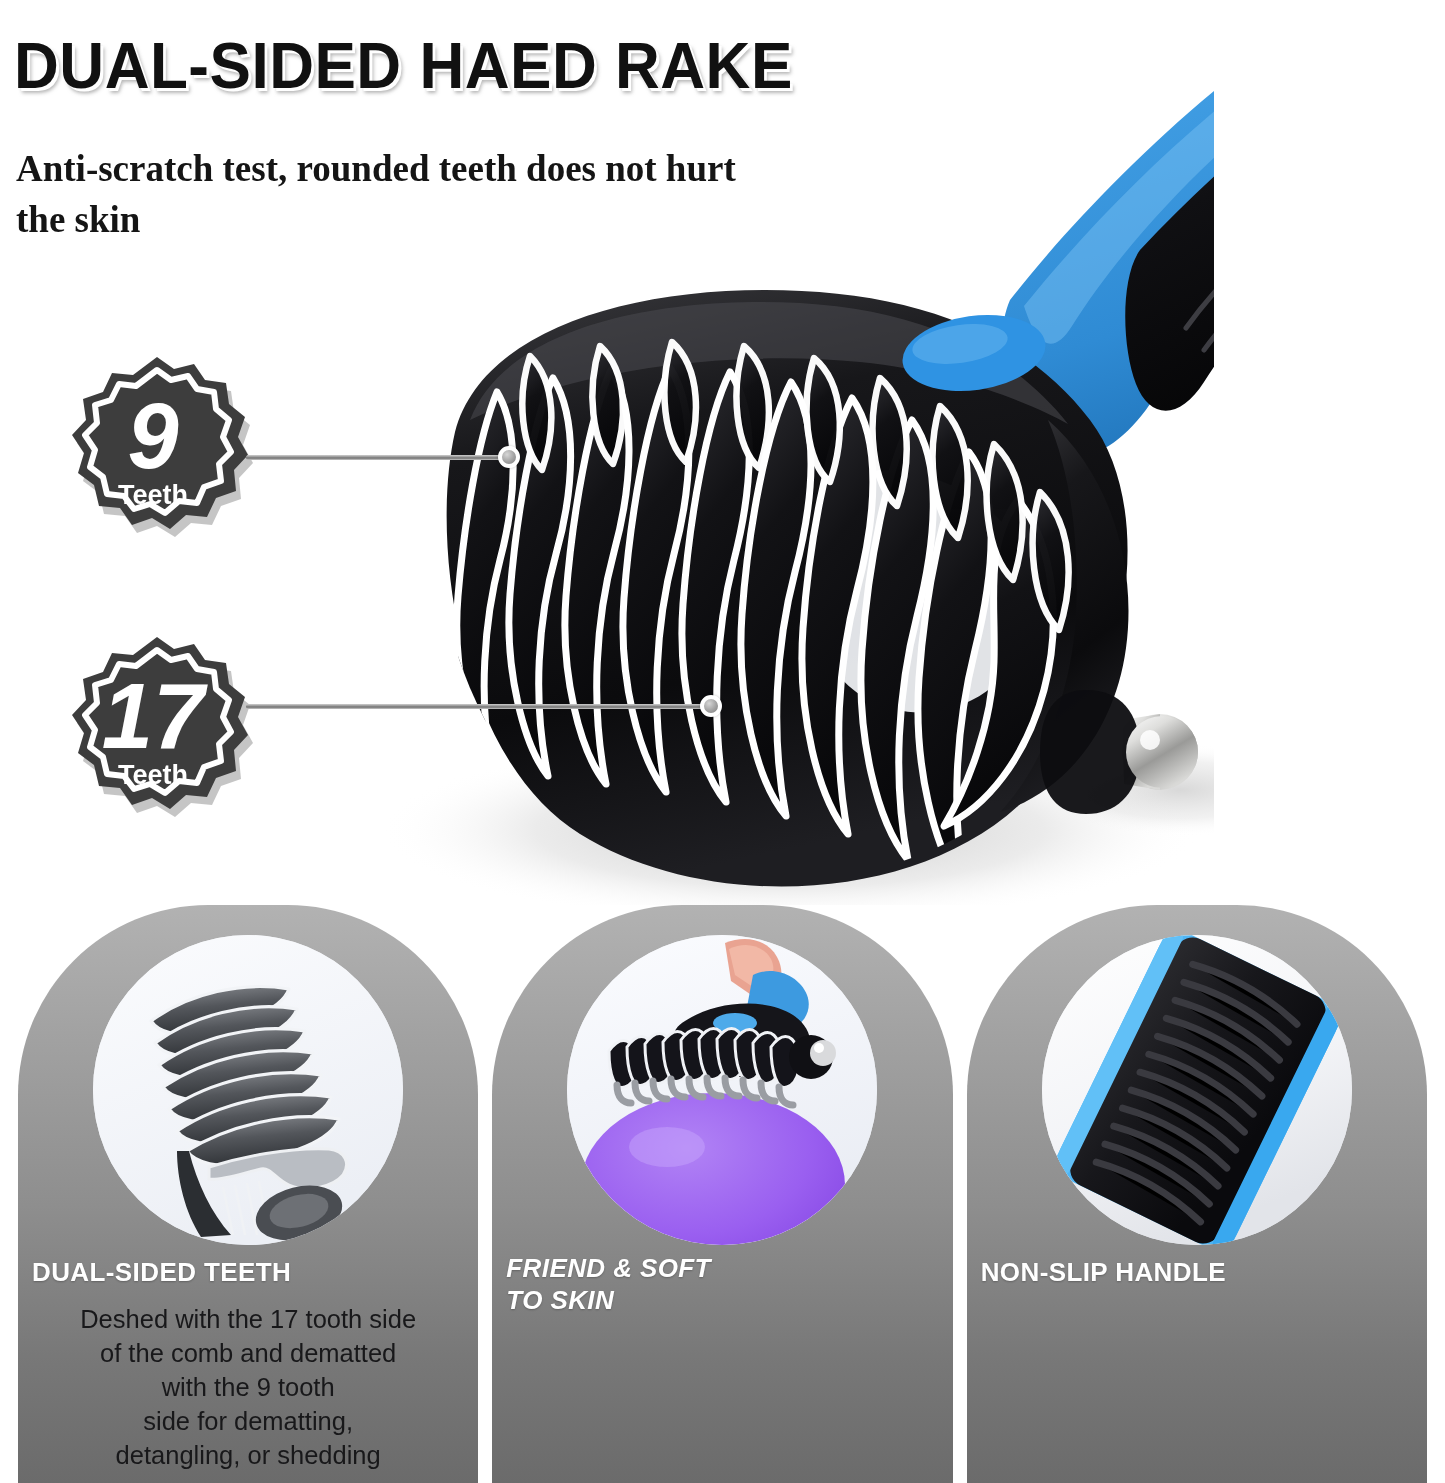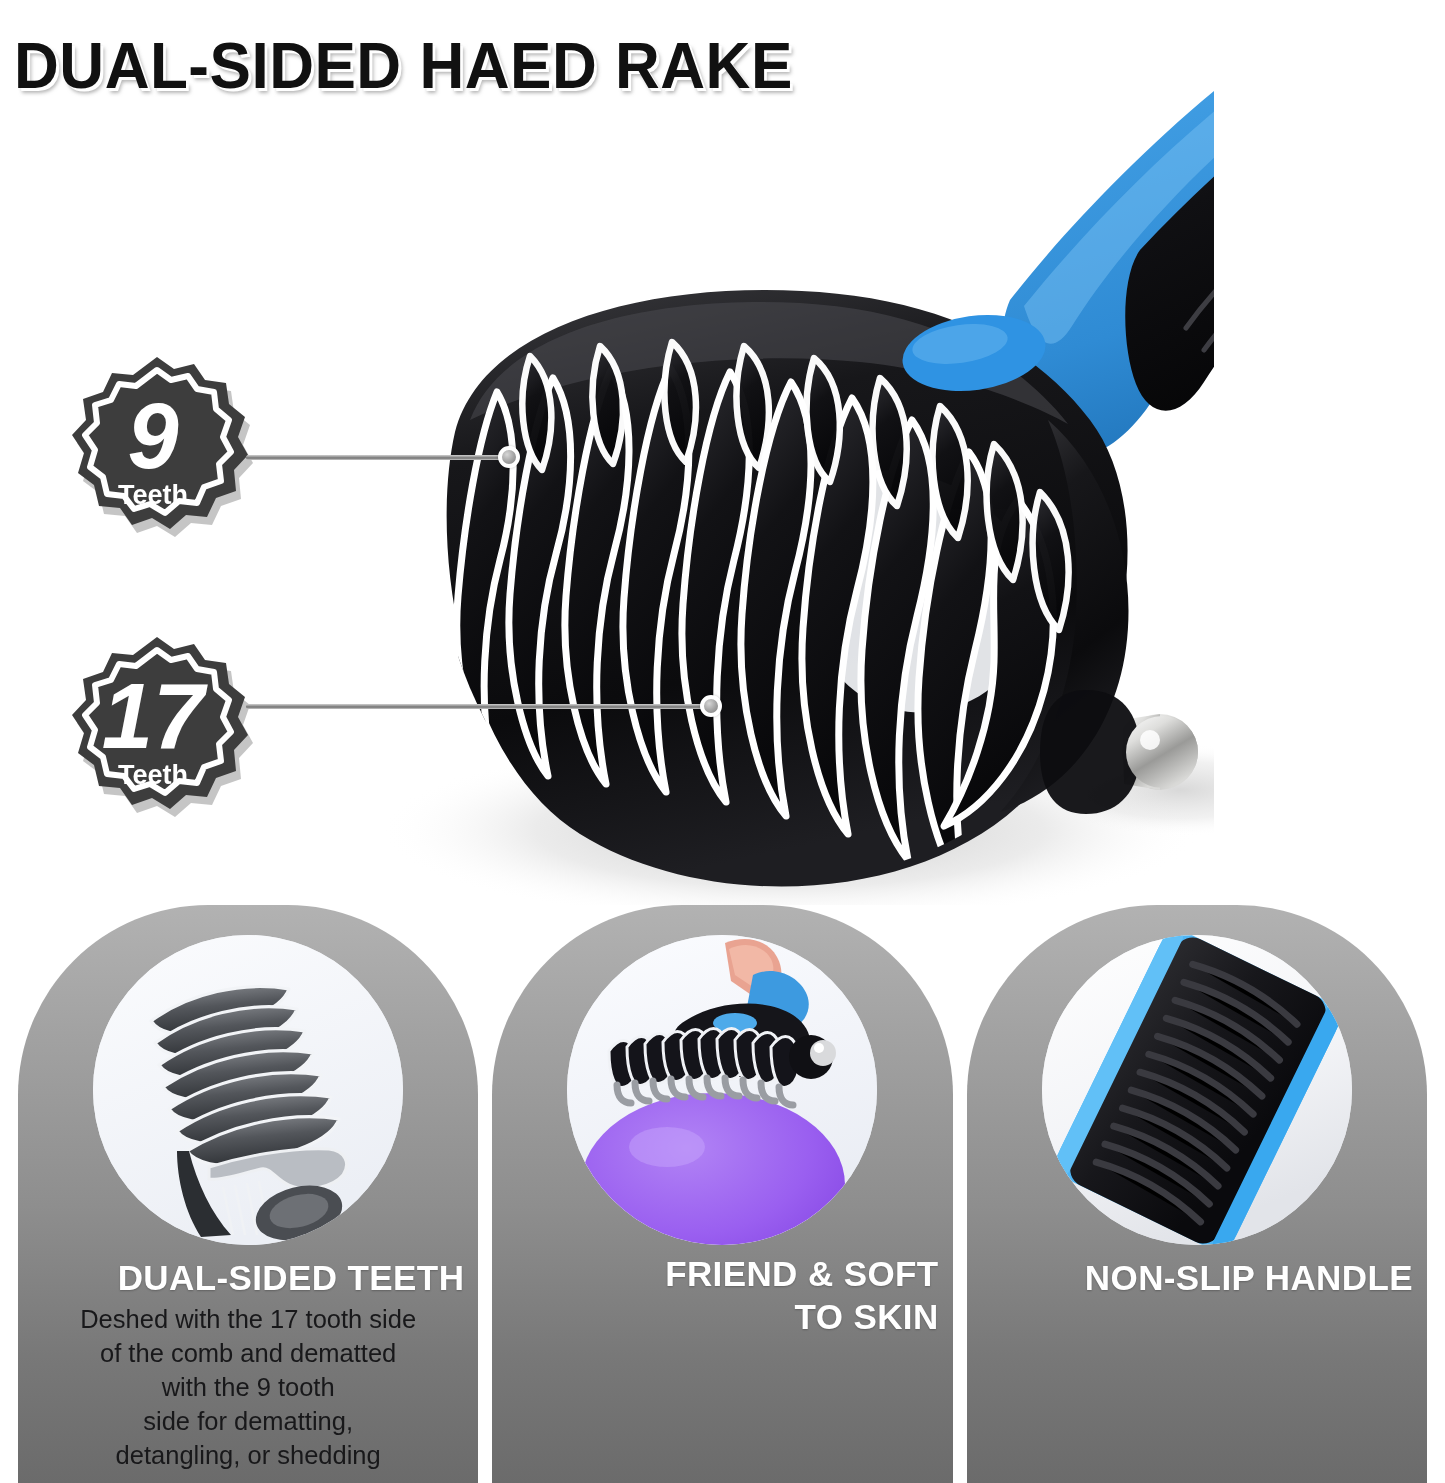--- a/index.html
+++ b/index.html
@@ -141,24 +141,24 @@
     border-radius: 50%;
     overflow: hidden;
     background: #f4f6fa;
     box-shadow: inset 0 0 14px rgba(0,0,0,0.10);
   }
   .panel-photo svg { display:block; width:100%; height:100%; }
   .panel-title {
     position: absolute;
     left: 0; right: 0;
     top: 352px;
-    text-align: right;
+    text-align: left;
     font-family: "Liberation Sans", sans-serif;
     font-weight: 700;
-    font-size: 35px;
+    font-size: 26px;
     letter-spacing: 0.4px;
     line-height: 1.22;
     color: #ffffff;
     text-shadow: 0 1px 2px rgba(0,0,0,0.25);
     padding: 0 14px;
   }
   .panel-title.two-line { top: 348px; }
   .panel-body {
     position: absolute;
     left: 0; right: 0;
@@ -312,20 +312,21 @@
       <path d="M1086 690 C1120 690 1140 712 1140 752 C1140 792 1118 814 1086 814
                C1054 814 1040 790 1040 752 C1040 714 1054 690 1086 690 Z" fill="#0d0d10" opacity="0.95"></path>
       <g>
         <circle cx="1162" cy="752" r="36" fill="url(#chromeG)"></circle>
         <circle cx="1150" cy="740" r="10" fill="#ffffff" opacity="0.85"></circle>
       </g>
     </svg>
   </div>
 
   <div id="headline">DUAL-SIDED HAED RAKE</div>
+  <div id="subhead">Anti-scratch test, rounded teeth does not hurt the skin</div>
 
   <div class="leader" id="leader-9"></div>
   <div class="leader-dot" id="dot-9"></div>
   <div class="leader" id="leader-17"></div>
   <div class="leader-dot" id="dot-17"></div>
 
   <div class="badge" id="badge-9">
     <svg viewBox="0 0 190 190" xmlns="http://www.w3.org/2000/svg">
       <g transform="translate(4,5)">
         <path d="M95 2 L112 14 L132 9 L143 25 L164 28 L167 49 L183 62 L176 82
@@ -465,21 +466,21 @@
           <path d="M158 143 C158 155 164 161 172 161"></path>
           <path d="M176 145 C176 157 182 163 190 163"></path>
           <path d="M194 148 C194 160 200 166 208 166"></path>
           <path d="M212 152 C212 164 218 170 226 170"></path>
         </g>
         <circle cx="244" cy="122" r="22" fill="#101014"></circle>
         <circle cx="256" cy="118" r="13" fill="#d9dadc"></circle>
         <circle cx="252" cy="113" r="5" fill="#ffffff"></circle>
       </svg>
     </div>
-    <div class="panel-title two-line" style="white-space: pre-line;">FRIEND &amp; SOFT
+    <div class="panel-title two-line" style="white-space: pre-line; font-style: italic;">FRIEND &amp; SOFT
 TO SKIN</div>
   </div>
 
   <div class="panel" id="panel-handle">
     <div class="panel-photo">
       <svg viewBox="0 0 310 310" xmlns="http://www.w3.org/2000/svg">
         <defs>
           <linearGradient id="p3bg" x1="0" y1="0" x2="0.4" y2="1">
             <stop offset="0" stop-color="#ffffff"></stop>
               <stop offset="0.6" stop-color="#f3f4f7"></stop>

